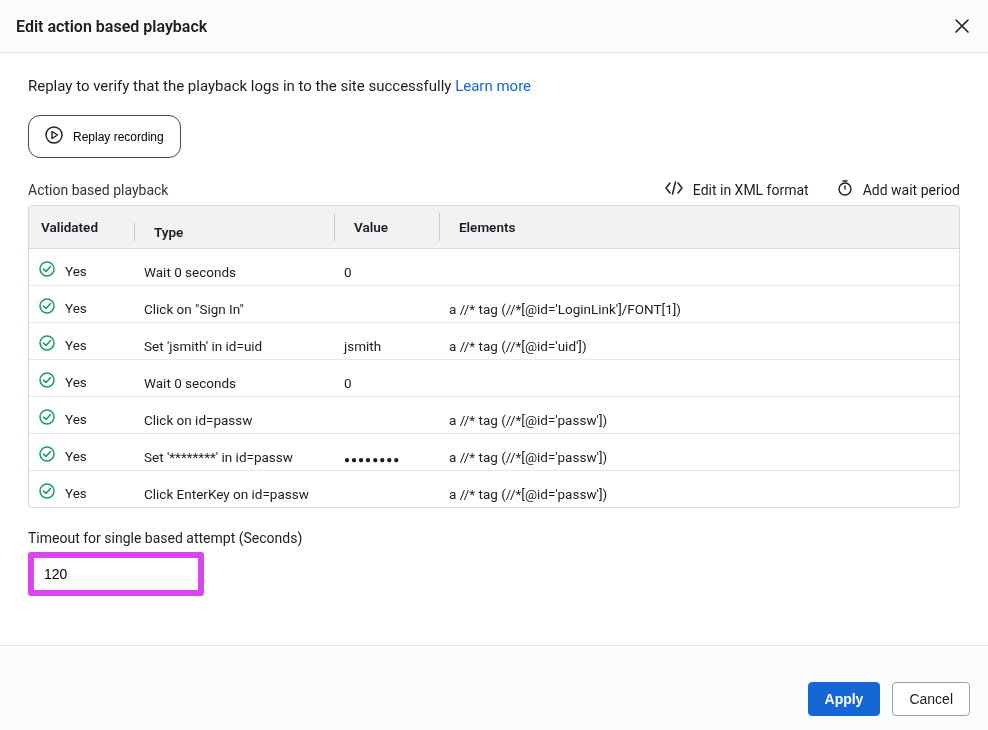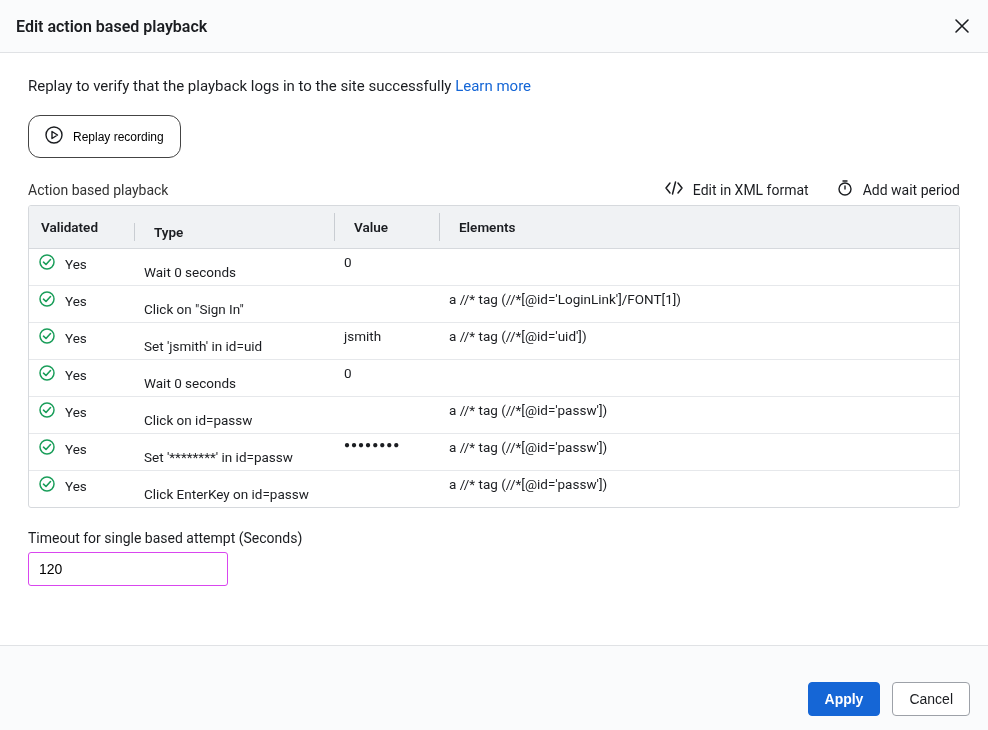--- a/index.html
+++ b/index.html
@@ -109,21 +109,21 @@
     }
     .col-validated { width: 105px; padding-left: 30px;}
     .thead .col-validated { padding-left: 12px;}
     .col-type { width: 200px; margin-top: 10px; }
     .col-value { width: 105px; }
     .col-elements { flex: 1; }
     .tbody .tr {
       display: flex;
       border-top: 1px solid #e6e8eb;
       min-height: 29px;
-      align-items: flex-start;
+      align-items: flex-end;
     }
     .tbody .tr:first-child { border-top: none; }
     .td {
       padding: 5px 10px;
       font-size: 13.5px;
       display: flex;
       align-items: center;
       gap: 10px;
     }
     .check-icon {
@@ -133,24 +133,24 @@
     }
     .timeout-section {
       margin-top: 22px;
     }
     .timeout-label {
       font-size: 14px;
       margin-bottom: 6px;
       display: block;
     }
     .timeout-input {
-      width: 200px;
+      width: 176px;
       padding: 8px 10px;
       font-size: 14px;
-      border: 1px solid #d946ef;
+      border: 6px solid #d946ef;
       border-radius: 3px;
     }
     .footer {
       display: flex;
       justify-content: flex-end;
       gap: 12px;
       padding: 14px 18px;
       border-top: 1px solid #e0e2e5;
       background: #fafbfc;
     }

